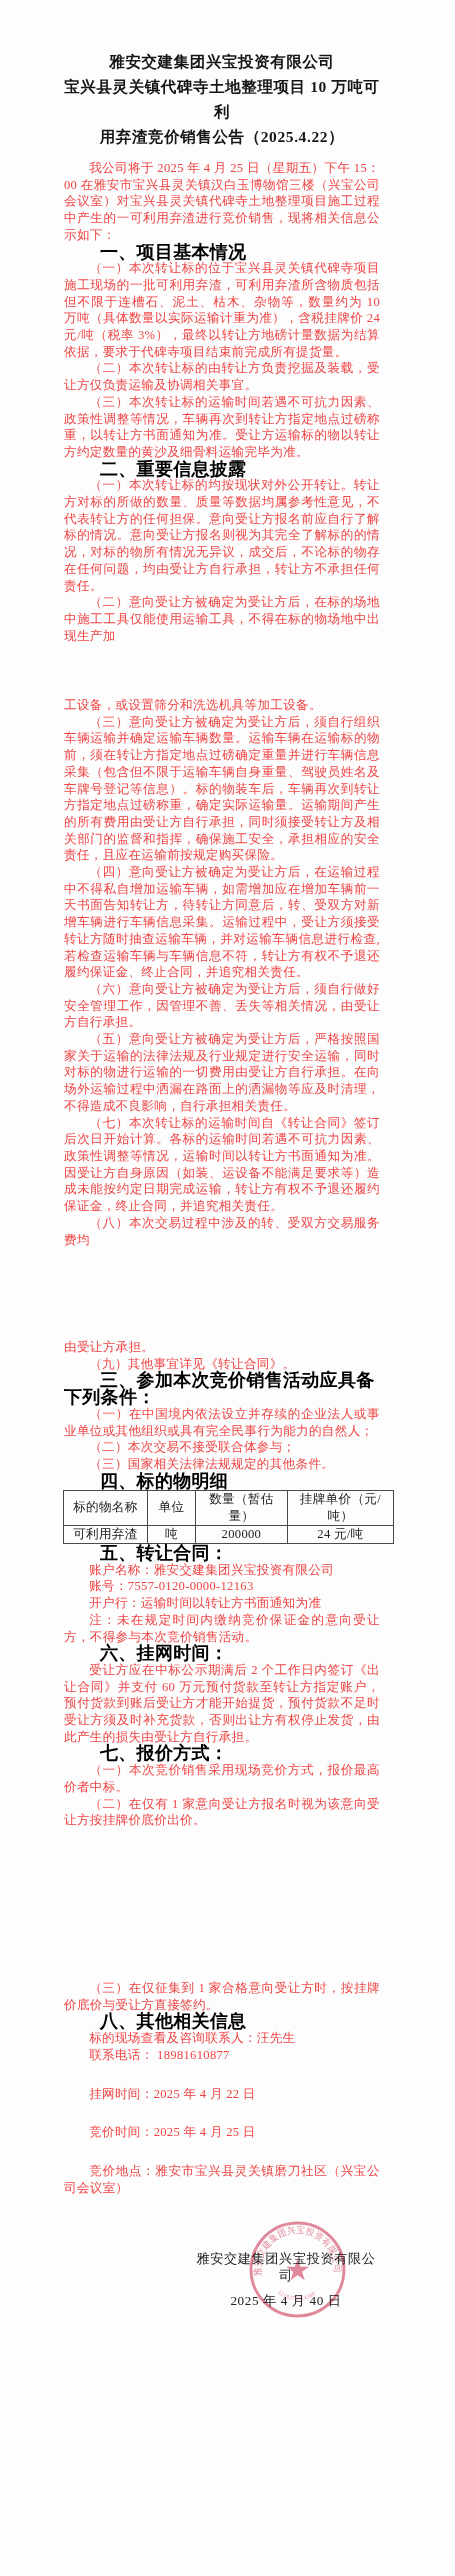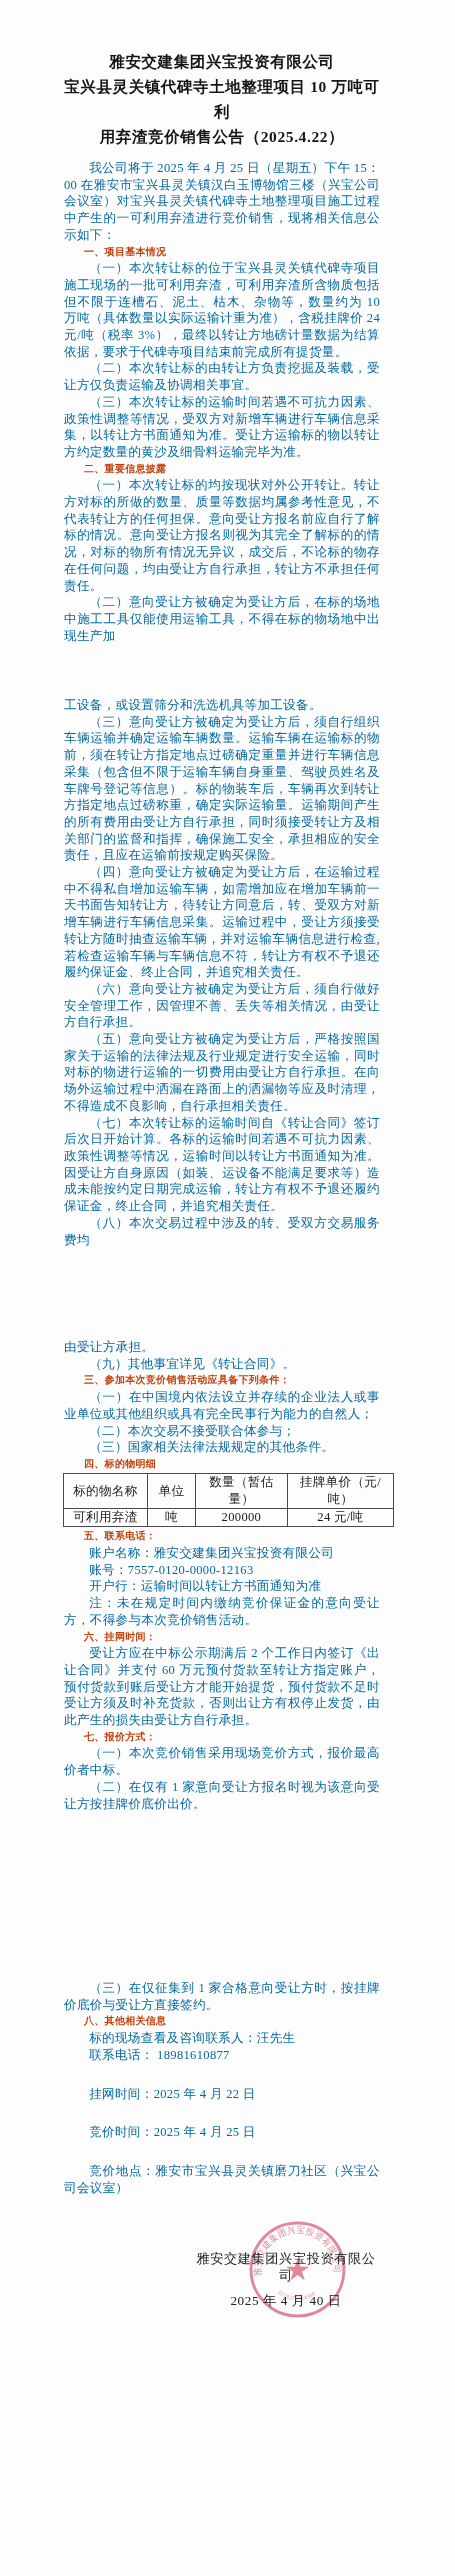--- a/index.html
+++ b/index.html
@@ -9,23 +9,23 @@
     background:#fdfdfd; color:#212121;
     font-family:"Liberation Serif", serif;
     overflow:hidden;
   }
   .page { position:relative; width:444px; height:644px; padding:8px 64px 0 64px; }
   .pg1 { padding-top:49px; }
   .pg2 { padding-top:53px; }
   .pg3 { padding-top:51px; }
   .pg4 { padding-top:48px; }
   .doc-title { text-align:center; font-weight:700; font-size:15.5px; line-height:25px; letter-spacing:0.6px; color:#161616; }
-  .para { font-size:12.6px; line-height:16.7px; letter-spacing:0.3px; text-align:justify; text-indent:2em; color:#0369a1; }
+  .para { font-size:12.6px; line-height:16.7px; letter-spacing:0.3px; text-align:justify; text-indent:2em; color:#ef4444; }
   .cont { text-indent:0; }
-  .heading { font-family:"Liberation Sans", sans-serif; font-weight:700; font-size:10px; line-height:16.7px; letter-spacing:0.3px; text-indent:2em; color:#c2410c; }
+  .heading { font-family:"Liberation Sans", sans-serif; font-weight:700; font-size:18px; line-height:16.7px; letter-spacing:0.3px; text-indent:2em; color:#000000; }
   .intro { margin-top:11px; }
   .gap { margin-top:22px; }
   .detail-table { width:330px; border-collapse:collapse; margin:0.6px 0 1.1px -1.1px; table-layout:fixed; }
   .detail-table th, .detail-table td {
     border:0.9px solid #4a4a4a; font-weight:400; font-size:12.6px;
     text-align:center; height:17px; padding:0 1.1px; letter-spacing:0.3px;
   }
   .signature { position:absolute; left:191px; top:318px; width:190px; text-align:center; font-size:13.2px; line-height:17px; letter-spacing:0.6px; }
   .sig-date { margin-top:7.5px; }
   .seal { position:absolute; left:247px; top:287px; width:101px; height:101px; mix-blend-mode:multiply; opacity:0.85; }
@@ -39,21 +39,21 @@
   <div class="page pg1">
     <div class="doc-title">
       <div>雅安交建集团兴宝投资有限公司</div>
       <div>宝兴县灵关镇代碑寺土地整理项目 10 万吨可利</div>
       <div>用弃渣竞价销售公告（2025.4.22）</div>
     </div>
     <div class="para intro">我公司将于 2025 年 4 月 25 日（星期五）下午 15：00 在雅安市宝兴县灵关镇汉白玉博物馆三楼（兴宝公司会议室）对宝兴县灵关镇代碑寺土地整理项目施工过程中产生的一可利用弃渣进行竞价销售，现将相关信息公示如下：</div>
     <div class="heading">一、项目基本情况</div>
     <div class="para">（一）本次转让标的位于宝兴县灵关镇代碑寺项目施工现场的一批可利用弃渣，可利用弃渣所含物质包括但不限于连槽石、泥土、枯木、杂物等，数量约为 10 万吨（具体数量以实际运输计重为准），含税挂牌价 24 元/吨（税率 3%），最终以转让方地磅计量数据为结算依据，要求于代碑寺项目结束前完成所有提货量。</div>
     <div class="para">（二）本次转让标的由转让方负责挖掘及装载，受让方仅负责运输及协调相关事宜。</div>
-    <div class="para">（三）本次转让标的运输时间若遇不可抗力因素、政策性调整等情况，受双方对新增车辆进行车辆信息采集，以转让方书面通知为准。受让方运输标的物以转让方约定数量的黄沙及细骨料运输完毕为准。</div>
+    <div class="para">（三）本次转让标的运输时间若遇不可抗力因素、政策性调整等情况，车辆再次到转让方指定地点过磅称重，以转让方书面通知为准。受让方运输标的物以转让方约定数量的黄沙及细骨料运输完毕为准。</div>
     <div class="heading">二、重要信息披露</div>
     <div class="para">（一）本次转让标的均按现状对外公开转让。转让方对标的所做的数量、质量等数据均属参考性意见，不代表转让方的任何担保。意向受让方报名前应自行了解标的情况。意向受让方报名则视为其完全了解标的的情况，对标的物所有情况无异议，成交后，不论标的物存在任何问题，均由受让方自行承担，转让方不承担任何责任。</div>
     <div class="para">（二）意向受让方被确定为受让方后，在标的场地中施工工具仅能使用运输工具，不得在标的物场地中出现生产加</div>
   </div>
 
   <div class="page pg2">
     <div class="para cont">工设备，或设置筛分和洗选机具等加工设备。</div>
     <div class="para">（三）意向受让方被确定为受让方后，须自行组织车辆运输并确定运输车辆数量。运输车辆在运输标的物前，须在转让方指定地点过磅确定重量并进行车辆信息采集（包含但不限于运输车辆自身重量、驾驶员姓名及车牌号登记等信息）。标的物装车后，车辆再次到转让方指定地点过磅称重，确定实际运输量。运输期间产生的所有费用由受让方自行承担，同时须接受转让方及相关部门的监督和指挥，确保施工安全，承担相应的安全责任，且应在运输前按规定购买保险。</div>
     <div class="para">（四）意向受让方被确定为受让方后，在运输过程中不得私自增加运输车辆，如需增加应在增加车辆前一天书面告知转让方，待转让方同意后，转、受双方对新增车辆进行车辆信息采集。运输过程中，受让方须接受转让方随时抽查运输车辆，并对运输车辆信息进行检查,若检查运输车辆与车辆信息不符，转让方有权不予退还履约保证金、终止合同，并追究相关责任。</div>
     <div class="para">（六）意向受让方被确定为受让方后，须自行做好安全管理工作，因管理不善、丢失等相关情况，由受让方自行承担。</div>
@@ -87,21 +87,21 @@
       </thead>
       <tbody>
         <tr>
           <td>可利用弃渣</td>
           <td>吨</td>
           <td>200000</td>
           <td>24 元/吨</td>
         </tr>
       </tbody>
     </table>
-    <div class="heading">五、联系电话：</div>
+    <div class="heading">五、转让合同：</div>
     <div class="para">账户名称：雅安交建集团兴宝投资有限公司</div>
     <div class="para">账号：7557-0120-0000-12163</div>
     <div class="para">开户行：运输时间以转让方书面通知为准</div>
     <div class="para">注：未在规定时间内缴纳竞价保证金的意向受让方，不得参与本次竞价销售活动。</div>
     <div class="heading">六、挂网时间：</div>
     <div class="para">受让方应在中标公示期满后 2 个工作日内签订《出让合同》并支付 60 万元预付货款至转让方指定账户，预付货款到账后受让方才能开始提货，预付货款不足时受让方须及时补充货款，否则出让方有权停止发货，由此产生的损失由受让方自行承担。</div>
     <div class="heading">七、报价方式：</div>
     <div class="para">（一）本次竞价销售采用现场竞价方式，报价最高价者中标。</div>
     <div class="para">（二）在仅有 1 家意向受让方报名时视为该意向受让方按挂牌价底价出价。</div>
   </div>

